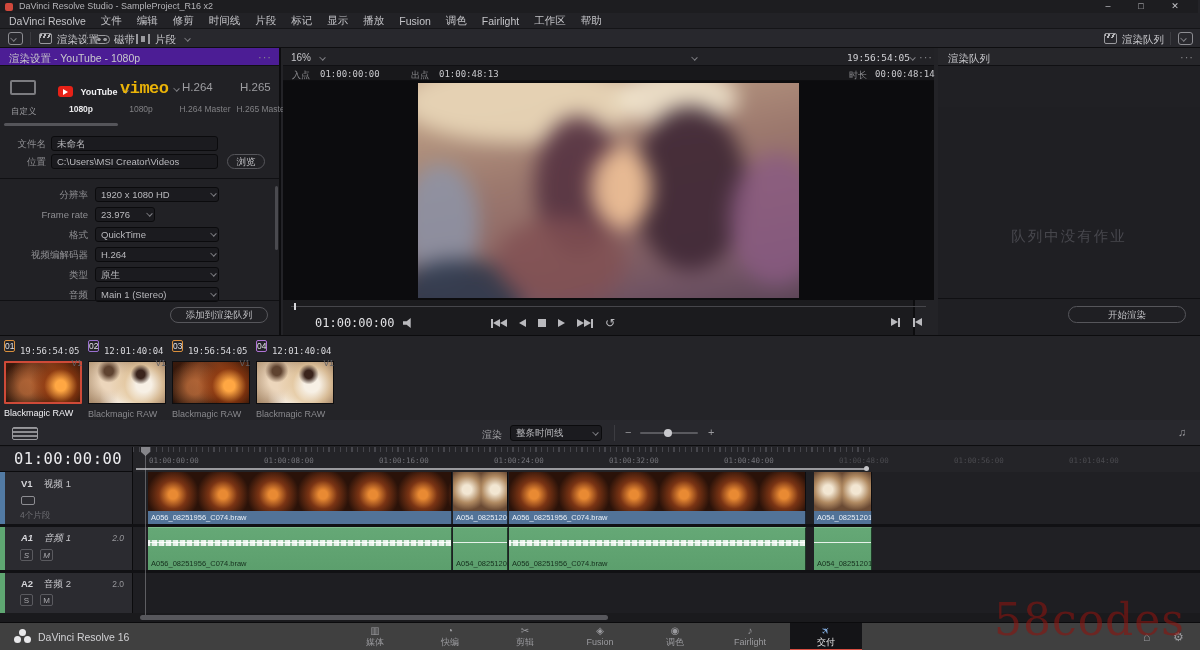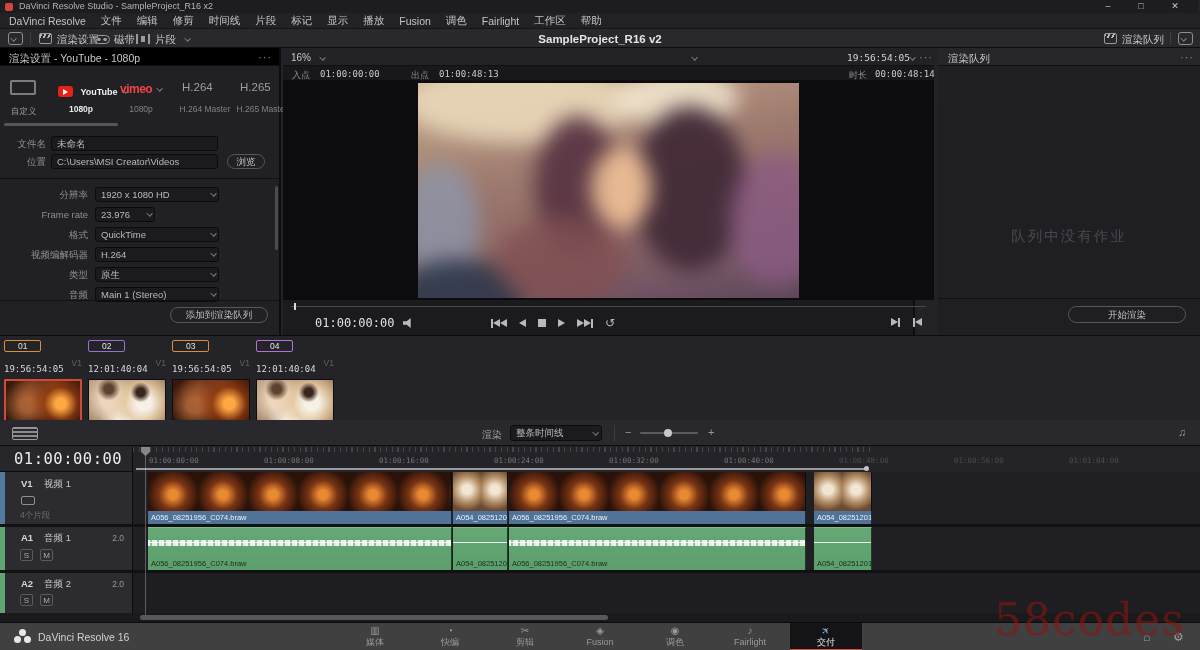--- a/index.html
+++ b/index.html
@@ -38,21 +38,21 @@
   .tri-l { width:0;height:0;border-top:4.5px solid transparent;border-bottom:4.5px solid transparent;border-right:7px solid #b9b9bd;}
   .tri-r { width:0;height:0;border-top:4.5px solid transparent;border-bottom:4.5px solid transparent;border-left:7px solid #b9b9bd;}
   .vbar  { width:2px; height:9px; background:#b9b9bd;}
   .stopsq{ width:8px; height:8px; background:#b9b9bd;}
   .transport { display:flex; align-items:center; gap:4px;}
   .speaker { width:11px;height:10px;background:#b9b9bd; clip-path:polygon(0 32%,33% 32%,70% 0,70% 100%,33% 68%,0 68%);}
   
   .blob { position:absolute; border-radius:50%;}
   
   .strip-card { position:absolute; width:78px; }
-  .clip-num { display:inline-block; border:1px solid; border-radius:2px; font-size:8.5px; padding:0 13px;
+  .clip-num { display:inline-block; border:1px solid; border-radius:2px; font-size:8.5px; padding:0 0;
     color:#e2e2e6; line-height:10px; vertical-align:top;}
   .strip-tc { font-size:9px; color:#d8d8dc; }
   .strip-v1 { font-size:8.5px; color:#606064; float:right;}
   .thumbA { background:
       radial-gradient(circle at 74% 58%, #ffa743 0 9%, rgba(150,60,16,.75) 28%, transparent 52%),
       radial-gradient(circle at 28% 62%, rgba(190,110,60,.8) 0 12%, transparent 45%),
       radial-gradient(circle at 48% 28%, rgba(120,60,30,.9) 0 28%, transparent 62%),
       linear-gradient(#3a1a0c,#1d0d07); }
   .thumbB { background:
       radial-gradient(circle at 68% 30%, #3a241c 0 7%, transparent 17%),
@@ -127,42 +127,41 @@
   <span class="p" style="left:57px;top:4px;">渲染设置</span>
   <div class="p sep" style="left:86px;top:3px;height:13px;"></div>
   <div class="p" style="left:94px;top:6px;width:16px;height:9px;border:1px solid #9a9a9e;border-radius:5px;background:radial-gradient(circle at 28% 50%,#9a9a9e 0 1.5px,transparent 2px),radial-gradient(circle at 72% 50%,#9a9a9e 0 1.5px,transparent 2px);"></div>
   <span class="p" style="left:114px;top:4px;">磁带</span>
   <div class="p sep" style="left:128px;top:3px;height:13px;"></div>
   <div class="p" style="left:136px;top:5px;width:14px;height:10px;border-left:2px solid #9a9a9e;border-right:2px solid #9a9a9e;">
       <div style="position:absolute;left:3px;top:2px;width:4px;height:6px;background:#9a9a9e;"></div>
     </div>
   <span class="p" style="left:155px;top:4px;">片段</span>
     <span class="p chev" style="left:180px;top:7px;"></span>
-  <span class="p" style="left:0;top:4px;width:1200px;text-align:center;font-weight:bold;font-size:11.5px;color:#e5e5e8;">SampleProject_R16 v2</span>
   <div class="p" style="left:1104px;top:4px;width:13px;height:11px;border:1px solid #9a9a9e;border-radius:2px;background:repeating-linear-gradient(115deg,#b9b9bd 0 2px,#2a2a2e 2px 4px) top/13px 4px no-repeat;"></div>
   <span class="p" style="left:1122px;top:4px;">渲染队列</span>
   <div class="p sep" style="left:1170px;top:3px;height:13px;"></div>
   <div class="p" style="left:1178px;top:3px;width:15px;height:13px;border:1.5px solid #8d8d92;border-radius:3px;"><span class="chev" style="margin:2px 0 0 2px;"></span></div>
 </div>
 
 <div class="p" id="left-panel">
-  <div class="p" style="left:0;top:0;width:279px;height:18px;background:#000000;border-bottom:1px solid #101013;">
+  <div class="p" style="left:0;top:0;width:279px;height:18px;background:#4c1d95;border-bottom:1px solid #101013;">
     <span class="p panel-title" style="left:9px;top:4px;">渲染设置 - YouTube - 1080p</span>
     <span class="p dots" style="left:258px;top:3px;">···</span>
   </div>
 
   <div class="p" style="left:10px;top:32px;width:26px;height:15px;border:2px solid #7c7c80;border-radius:2px;"></div>
   <span class="p" style="left:11px;top:58px;font-size:8.5px;color:#9a9a9e;">自定义</span>
   <div class="p" style="left:58px;top:33px;">
     <span class="yt-badge"></span>
     <span style="font-size:9px;font-weight:bold;color:#f0f0f2;margin-left:3px;">YouTube</span><span class="chev"></span>
   </div>
   <span class="p preset-sub" style="left:58px;top:56px;width:46px;color:#e8e8ea;font-weight:bold;">1080p</span>
   <div class="p" style="left:120px;top:31px;">
-    <span style="font-size:12px;font-weight:bold;color:#ef4444;letter-spacing:-.5px;">vimeo</span><span class="chev"></span>
+    <span style="font-size:17px;font-weight:bold;color:#eab308;letter-spacing:-.5px;font-family:Liberation Mono, monospace;">vimeo</span><span class="chev"></span>
   </div>
   <span class="p preset-sub" style="left:118px;top:56px;width:46px;">1080p</span>
   <span class="p" style="left:182px;top:33px;font-size:11.5px;color:#9d9da1;">H.264</span>
   <span class="p preset-sub" style="left:172px;top:56px;width:66px;">H.264 Master</span>
   <span class="p" style="left:240px;top:33px;font-size:11.5px;color:#9d9da1;">H.265</span>
   <span class="p preset-sub" style="left:232px;top:56px;width:60px;">H.265 Master</span>
   <div class="p" style="left:4px;top:75px;width:114px;height:3px;border-radius:2px;background:#55555a;"></div>
 
   <span class="flabel" style="left:0;top:90px;width:46px;">文件名</span>
   <div class="p inputbox" style="left:51px;top:88px;width:167px;">未命名</div>
@@ -370,21 +369,21 @@
       <div class="vclip-thumb" style="left:376px;width:297px;background-image:radial-gradient(circle at 50% 58%,#e98a33 0 13%,#7a3414 42%,#2a1209 78%);"></div>
       <div class="vclip-label" style="left:376px;width:297px;">A056_08251956_C074.braw</div>
     </div>
     <div>
       <div class="vclip-thumb" style="left:681px;width:58px;background-image:radial-gradient(circle at 50% 45%,#f2e6d2 0 18%,#b08a62 52%,#6a4a34 82%);background-size:28px 100%;"></div>
       <div class="vclip-label" style="left:681px;width:58px;">A054_08251201...</div>
     </div>
   </div>
   <div class="p" style="left:0;top:77px;width:1200px;height:3px;background:#111114;"></div>
 
-  <div class="track-head" style="top:80px;height:43px;">
+  <div class="track-head" style="top:80px;height:43px;font-style:italic;">
     <div class="tstrip" style="background:#5fa772;"></div>
     <span class="tid" style="top:5px;">A1</span>
     <span class="tname" style="top:5px;">音频 1</span>
     <span class="tch" style="top:6px;">2.0</span>
     <div class="smbox" style="left:20px;top:22px;">S</div>
     <div class="smbox" style="left:40px;top:22px;">M</div>
   </div>
   <div class="p" style="left:133px;top:80px;width:1067px;height:43px;background:#202024;">
     <div class="aclip" style="left:15px;width:304px;">
       <div class="awave"></div>

